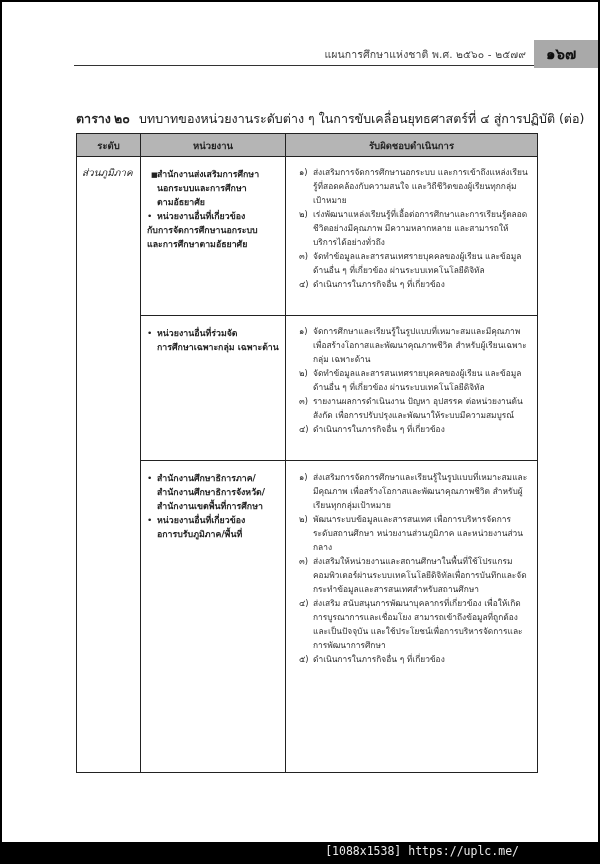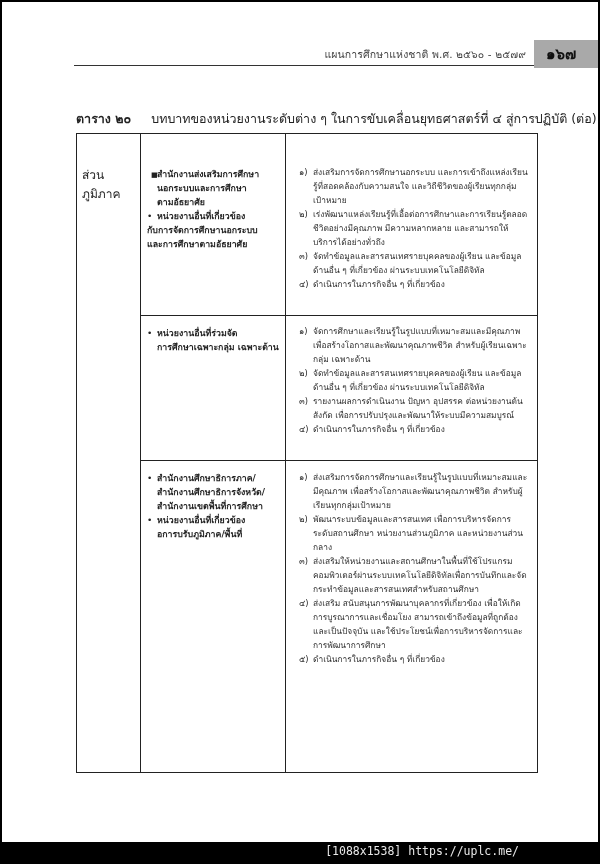--- a/index.html
+++ b/index.html
@@ -20,40 +20,40 @@
     }
     .page-number-tab {
       position: absolute; left: 532px; top: 38px; width: 64px; height: 28px;
       background: #a9a9a9; color: #111;
       font-size: 15px; font-weight: bold; line-height: 28px; padding-left: 12px;
     }
     .table-caption {
       position: absolute; left: 74px; top: 107px; width: 470px;
       font-size: 12.5px; white-space: nowrap; color: #222;
     }
-    .caption-label { font-weight: bold; margin-right: 20px; }
+    .caption-label { font-weight: bold; margin-right: 9px; font-family: Liberation Serif, serif; }
     .table {
       position: absolute; left: 74px; top: 131px; width: 462px; height: 640px;
       border: 1px solid #222;
     }
     .col-line { position: absolute; top: 0; bottom: 0; width: 1px; background: #222; }
     .col-line.c1 { left: 63px; }
     .col-line.c2 { left: 208px; }
     .thead {
       position: absolute; left: 0; top: 0; right: 0; height: 23px;
       background: #b5b5b5; border-bottom: 1px solid #222;
       font-size: 9.5px; font-weight: bold; color: #222;
     }
     .th { position: absolute; top: 0; height: 23px; line-height: 23px; text-align: center; }
     .th.level { left: 0; width: 63px; }
     .th.unit { left: 64px; width: 144px; }
     .th.resp { left: 209px; right: 0; }
     .level-cell {
       position: absolute; left: 5px; top: 31px; width: 58px;
-      font-size: 12px; color: #222;
+      font-size: 10px; color: #222; font-style: italic;
     }
     .row-line { position: absolute; left: 64px; right: 0; height: 1px; background: #222; }
     .unit-cell {
       position: absolute; left: 70px; width: 136px; font-size: 8.8px; line-height: 14px; color: #222;
     }
     .unit-cell .bul { display: flex; }
     .unit-cell .dot { width: 10px; flex: 0 0 10px; font-size: 9px; }
     .unit-cell .sq { width: 10px; flex: 0 0 10px; font-size: 7px; padding-top: 1px; padding-left: 4px; }
     .unit-cell .bold { font-weight: bold; }
     .resp-cell {
@@ -78,20 +78,25 @@
   <div class="running-header">
     <span class="running-title">แผนการศึกษาแห่งชาติ พ.ศ. ๒๕๖๐ - ๒๕๗๙</span>
   </div>
   <div class="page-number-tab">๑๖๗</div>
 
   <div class="table-caption">
     <span class="caption-label">ตาราง ๒๐</span><span>บทบาทของหน่วยงานระดับต่าง ๆ ในการขับเคลื่อนยุทธศาสตร์ที่ ๔ สู่การปฏิบัติ (ต่อ)</span>
   </div>
 
   <div class="table">
+    <div class="thead">
+      <div class="th level">ระดับ</div>
+      <div class="th unit">หน่วยงาน</div>
+      <div class="th resp">รับผิดชอบดำเนินการ</div>
+    </div>
     <div class="col-line c1"></div>
     <div class="col-line c2"></div>
 
     <div class="level-cell">ส่วนภูมิภาค</div>
 
     <div class="unit-cell" style="top:33px;">
       <div class="bul">
         <span class="sq">■</span>
         <span class="bold">
           <span style="display:block">สำนักงานส่งเสริมการศึกษา</span>

